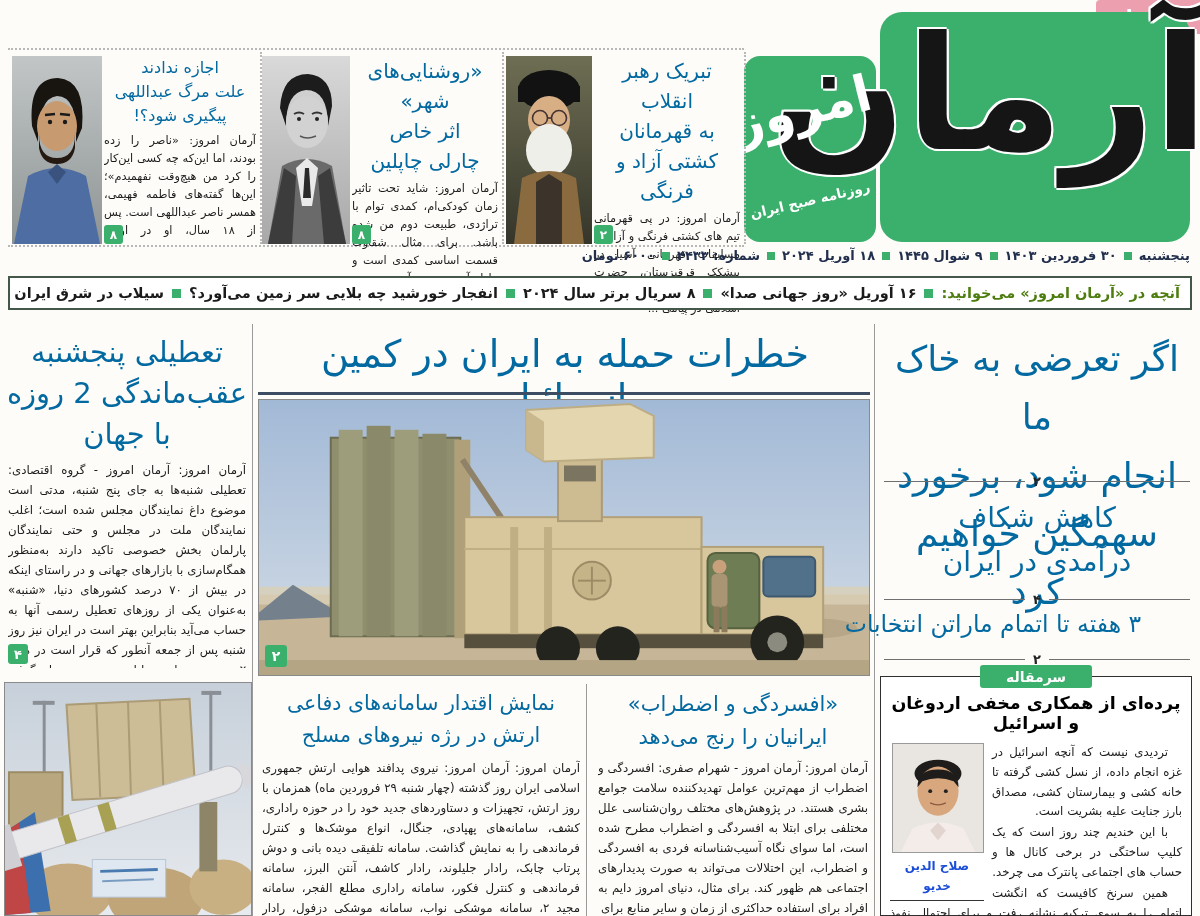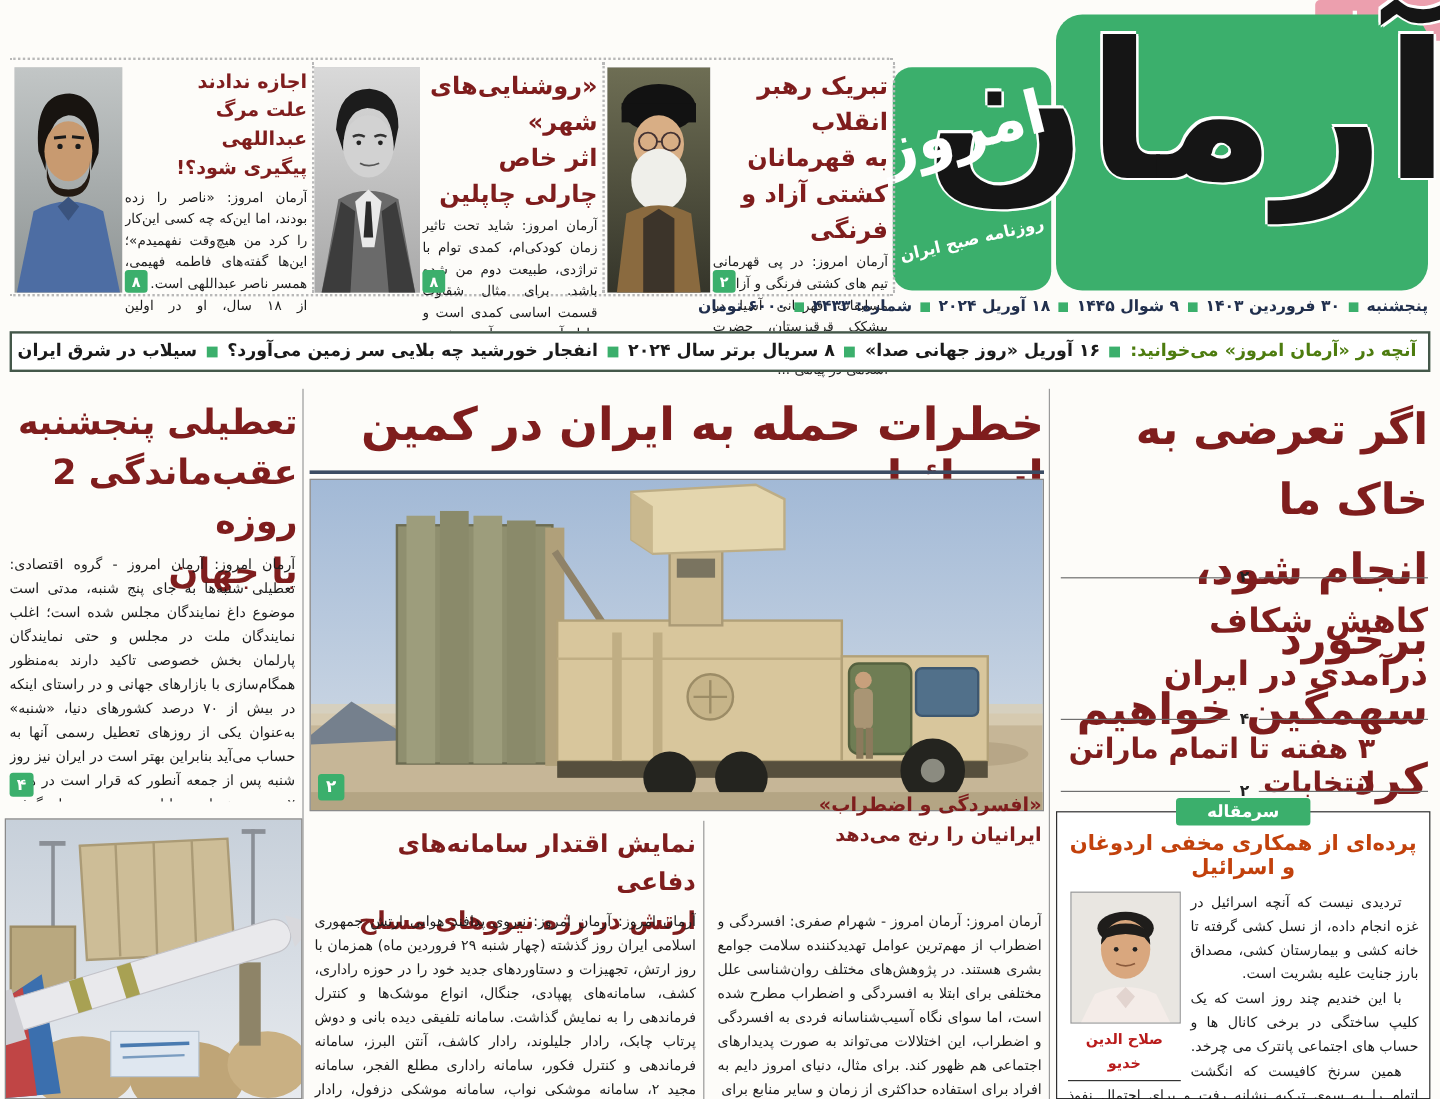--- a/index.html
+++ b/index.html
@@ -1,21 +1,21 @@
 <!DOCTYPE html>
 <html lang="fa" dir="rtl"><head>
 <meta charset="utf-8">
 <style>
   *{margin:0;padding:0;box-sizing:border-box}
   html,body{background:#e9e9e9}
   body{font-family:"DejaVu Sans",sans-serif}
   .page{position:relative;width:1200px;height:916px;margin:0 auto;background:#fdfcf9;overflow:hidden;direction:rtl}
   .abs{position:absolute}
   .pre{white-space:pre-line}
-  .hl{font-weight:bold;color:#7f1d1d;text-align:right}
+  .hl{font-weight:normal;color:#0369a1;text-align:center}
   .body-txt{color:#1c1c1c;text-align:justify;overflow:hidden;line-height:1.7}
   .badge{display:flex;align-items:center;justify-content:center;background:#3BAF6C;color:#fff;font-weight:bold;border-radius:3px}
   .dotv{border-left:2px dotted #b8b8b8}
   .doth{border-top:2px dotted #b8b8b8}
   .vline{background:#9a9a9a}
   .corner-tag{display:flex;align-items:center;justify-content:center;color:#fff;font-weight:bold;font-size:20px;letter-spacing:1px;border-radius:4px 0 0 4px}
   .greenbox{background:#3BAF6C;border-radius:22px}
   .arman-title{font-weight:bold;color:#151515;text-align:center;
     text-shadow:2px 0 0 #fff,-2px 0 0 #fff,0 2px 0 #fff,0 -2px 0 #fff,2px 2px 0 #fff,-2px -2px 0 #fff}
   .dateline{display:flex;align-items:center;gap:7px;font-size:13px;font-weight:bold;color:#212f4d;white-space:nowrap}
@@ -24,26 +24,26 @@
     font-size:14.5px;font-weight:bold;color:#1b1b1b;white-space:nowrap;overflow:hidden;padding:0 10px}
   .ticker .sq{width:9px;height:9px}
   .divider{display:flex;align-items:center;gap:8px}
   .divider .ln{flex:1;height:1px;background:#6f6f6f}
   .divider .num{font-size:13px;font-weight:bold;color:#222}
   .photo{overflow:hidden;background:#ccc}
   .photo svg{display:block;width:100%;height:100%}
   .ed-box{border:1.5px solid #2f2f2f;background:#fff}
   .ed-tab{position:absolute;top:-12px;left:50%;transform:translateX(-50%);width:112px;height:23px;
     display:flex;align-items:center;justify-content:center;background:#3BAF6C;color:#fff;font-size:14px;font-weight:bold;border-radius:3px}
-  .ed-headline{font-size:17.5px;font-weight:bold;text-align:center;color:#c2410c;margin:16px 6px 10px}
+  .ed-headline{font-size:17.5px;font-weight:bold;text-align:center;color:#000000;margin:16px 6px 10px}
   .ed-content{padding:0 9px;font-size:11.8px;line-height:1.68;color:#1c1c1c;text-align:justify}
   .ed-content p{text-indent:14px;margin-bottom:1px}
   .ed-author{float:left;width:94px;margin-right:8px;margin-bottom:2px;text-align:center}
   .ed-author .frame{border:1px solid #9a9a9a;background:#eee}
-  .ed-author .name{font-size:12px;font-weight:bold;color:#b91c1c;border-bottom:1.5px solid #333;padding:3px 0 4px}
+  .ed-author .name{font-size:12px;font-weight:bold;color:#1d4ed8;border-bottom:1.5px solid #333;padding:3px 0 4px}
 </style>
 </head>
 <body>
 
 <div class="page">
 
   <div class="abs corner-tag" style="right:0;top:6;width:104px;height:34px;background:#EC9FAE;">
     <span>چـــــار</span>
   </div>
 
@@ -274,21 +274,21 @@
         <circle cx="360" cy="250" r="22" fill="#24241f"></circle>
       <rect y="262" width="612" height="15" fill="#b4a584"></rect>
     </svg>
     <div class="badge" style="position:absolute;left:6px;bottom:8px;width:22px;height:22px;font-size:14px;">۲</div>
   </div>
 
   <div class="abs hl pre" style="left:262px;top:688px;width:318px;font-size:20.5px;line-height:1.55;">نمایش اقتدار سامانه‌های دفاعی
 ارتش در رژه نیروهای مسلح</div>
   <div class="abs body-txt" style="left:262px;top:758px;width:318px;height:158px;font-size:11.8px;">آرمان امروز: آرمان امروز: نیروی پدافند هوایی ارتش جمهوری اسلامی ایران روز گذشته (چهار شنبه ۲۹ فروردین ماه) همزمان با روز ارتش، تجهیزات و دستاوردهای جدید خود را در حوزه راداری، کشف، سامانه‌های پهپادی، جنگال، انواع موشک‌ها و کنترل فرماندهی را به نمایش گذاشت. سامانه تلفیقی دیده بانی و دوش پرتاب چابک، رادار جلیلوند، رادار کاشف، آنتن البرز، سامانه فرماندهی و کنترل فکور، سامانه راداری مطلع الفجر، سامانه مجید ۲، سامانه موشکی نواب، سامانه موشکی دزفول، رادار کاوش سامانه مرصاد تاکتیکی ۱۶، رادار هادی سامانه مرصاد تاکتیکی ۱۶، سکوی پرتاب فایر از کن مرصاد ۱۶ به همراه موشک شلمچه ۲، صیاد تک</div>
 
-  <div class="abs hl pre" style="left:598px;top:659px;width:270px;font-size:16px;line-height:1.55;">«افسردگی و اضطراب»
+  <div class="abs hl pre" style="left:598px;top:688px;width:270px;font-size:21px;line-height:1.55;">«افسردگی و اضطراب»
 ایرانیان را رنج می‌دهد</div>
   <div class="abs body-txt" style="left:598px;top:758px;width:270px;height:158px;font-size:11.8px;">آرمان امروز: آرمان امروز - شهرام صفری: افسردگی و اضطراب از مهم‌ترین عوامل تهدیدکننده سلامت جوامع بشری هستند. در پژوهش‌های مختلف روان‌شناسی علل مختلفی برای ابتلا به افسردگی و اضطراب مطرح شده است، اما سوای نگاه آسیب‌شناسانه فردی به افسردگی و اضطراب، این اختلالات می‌تواند به صورت پدیدارهای اجتماعی هم ظهور کند. برای مثال، دنیای امروز دایم به افراد برای استفاده حداکثری از زمان و سایر منابع برای</div>
 
   <div class="abs hl pre" style="left:884px;top:330px;width:306px;font-size:36px;line-height:1.62;">اگر تعرضی به خاک ما
 انجام شود، برخورد
 سهمگین خواهیم کرد</div>
   <div class="abs divider" style="left:884px;top:474px;width:306px;">
     <span class="ln"></span>
     <span class="num">۲</span>
     <span class="ln"></span>

